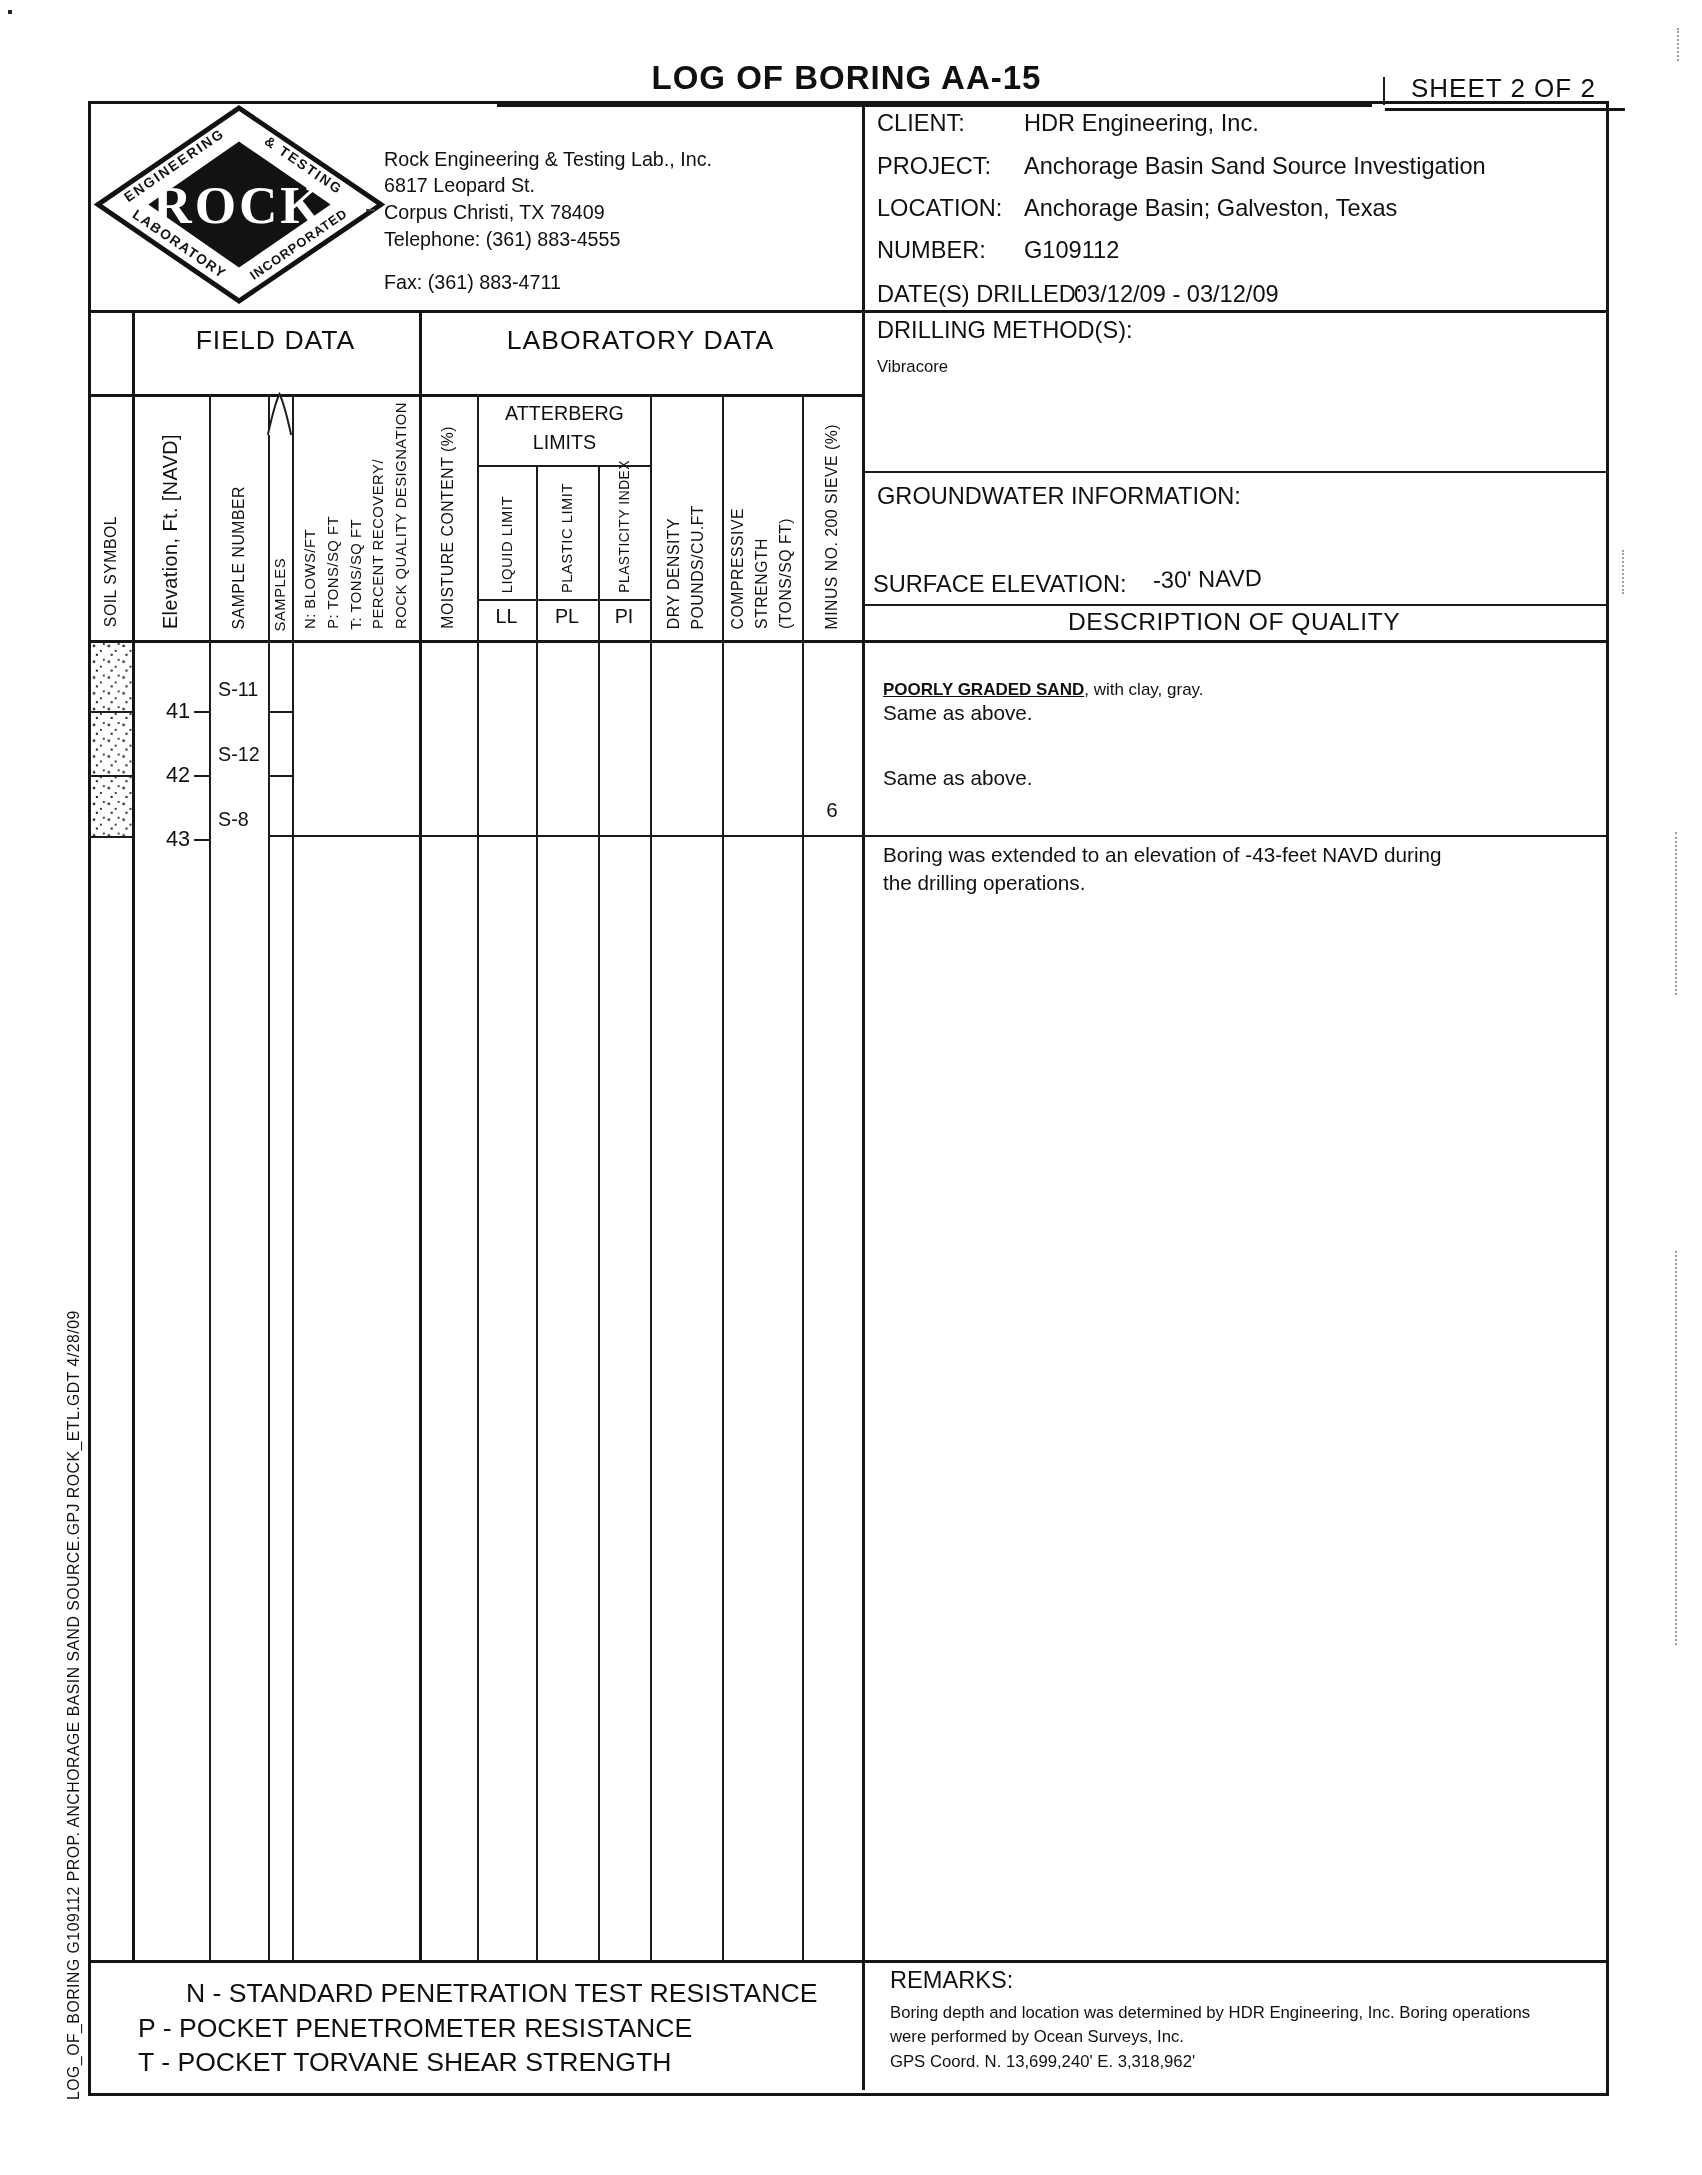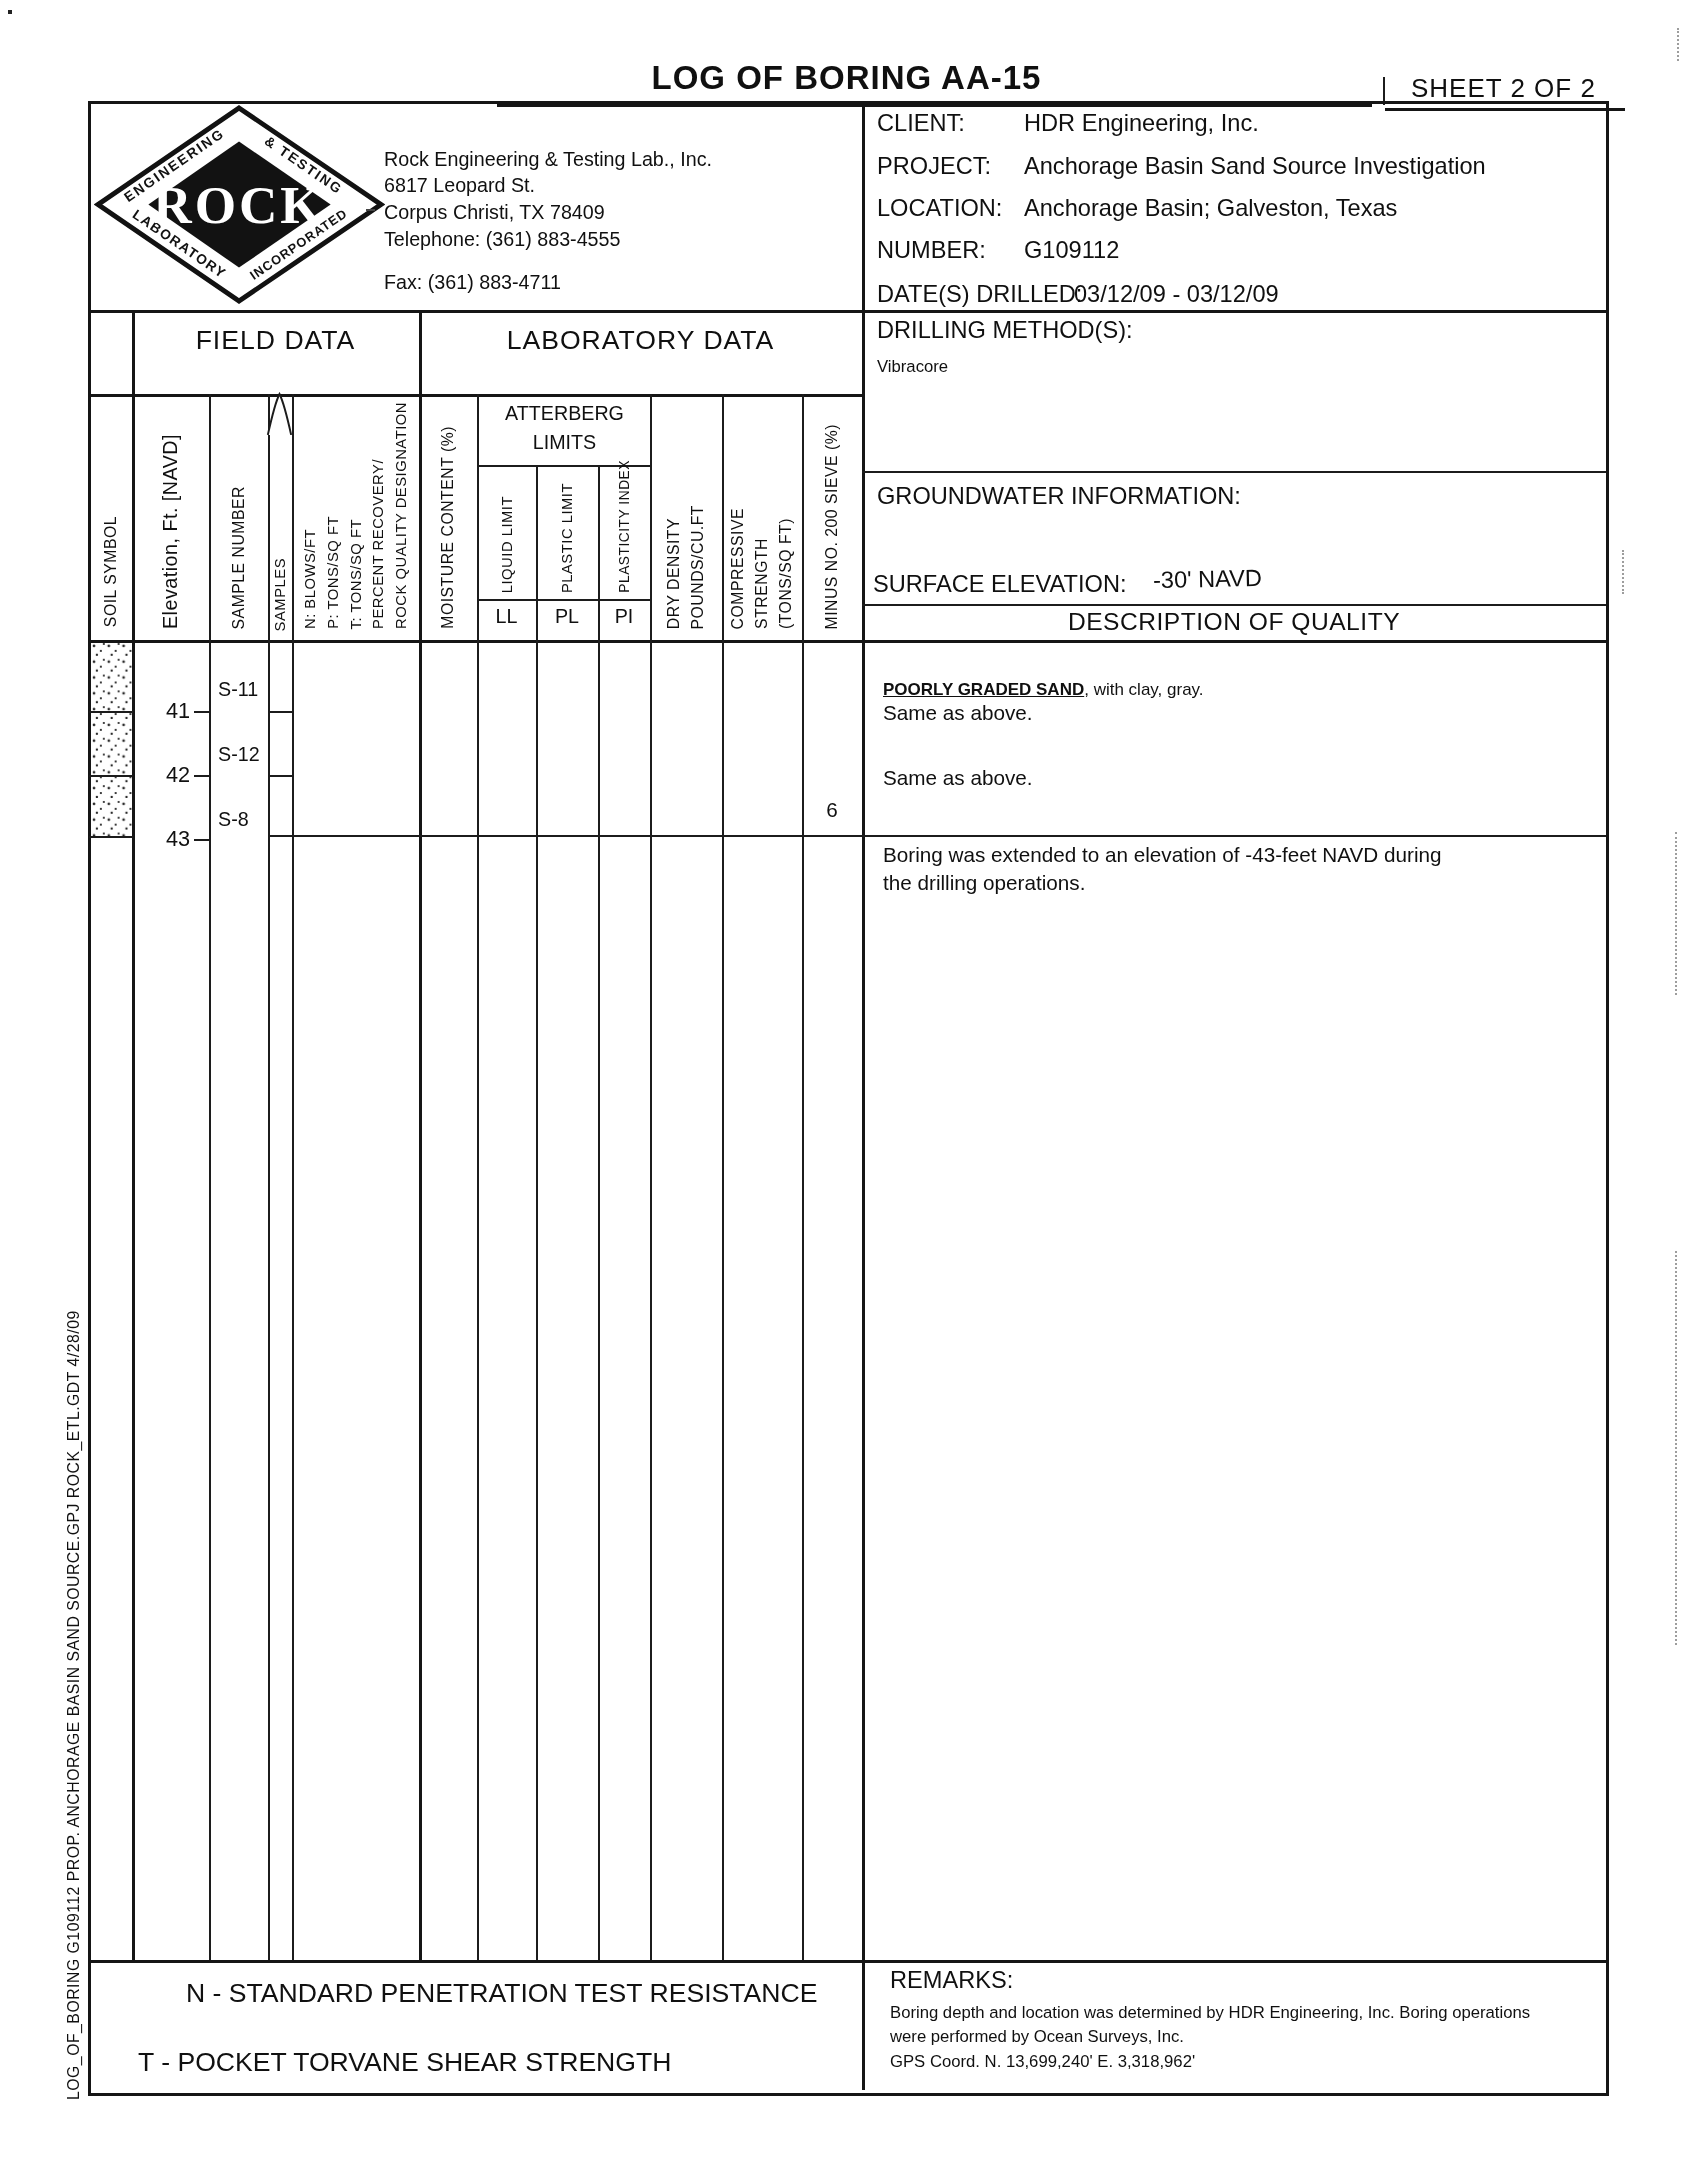--- a/index.html
+++ b/index.html
@@ -183,20 +183,21 @@
 
   <div class="t" style="left:883px;top:680px;font-size:17px;">
     <span class="bold u">POORLY GRADED SAND</span><span>, with clay, gray.</span>
   </div>
   <div class="t" style="left:883px;top:701px;font-size:20.7px;">Same as above.</div>
   <div class="t" style="left:883px;top:766px;font-size:20.7px;">Same as above.</div>
   <div class="t" style="left:883px;top:843px;font-size:20.7px;">Boring was extended to an elevation of -43-feet NAVD during</div>
   <div class="t" style="left:883px;top:871px;font-size:20.7px;">the drilling operations.</div>
 
   <div class="t" style="left:138px;top:1978px;font-size:26.6px;margin-left:48px;">N - STANDARD PENETRATION TEST RESISTANCE</div>
+  <div class="t" style="left:138px;top:2013px;font-size:26.6px;">P - POCKET PENETROMETER RESISTANCE</div>
   <div class="t" style="left:138px;top:2047px;font-size:26.6px;">T - POCKET TORVANE SHEAR STRENGTH</div>
 
   <div class="t" style="left:890px;top:1967px;font-size:23.6px;">REMARKS:</div>
   <div class="t" style="left:890px;top:2003px;font-size:16.7px;">Boring depth and location was determined by HDR Engineering, Inc.  Boring operations</div>
   <div class="t" style="left:890px;top:2027px;font-size:16.7px;">were performed by Ocean Surveys, Inc.</div>
   <div class="t" style="left:890px;top:2052px;font-size:16.7px;">GPS Coord. N. 13,699,240'  E. 3,318,962'</div>
 
   <div class="t" style="left:65px;top:2100px;font-size:15.8px;letter-spacing:0.5px;transform-origin:0 0;transform:rotate(-90deg);width:827px;">LOG_OF_BORING  G109112 PROP. ANCHORAGE BASIN SAND SOURCE.GPJ  ROCK_ETL.GDT  4/28/09</div>
 
   <div style="position:absolute;left:7.9px;top:9.9px;width:3.9px;height:3.9px;background:#222;"></div>

